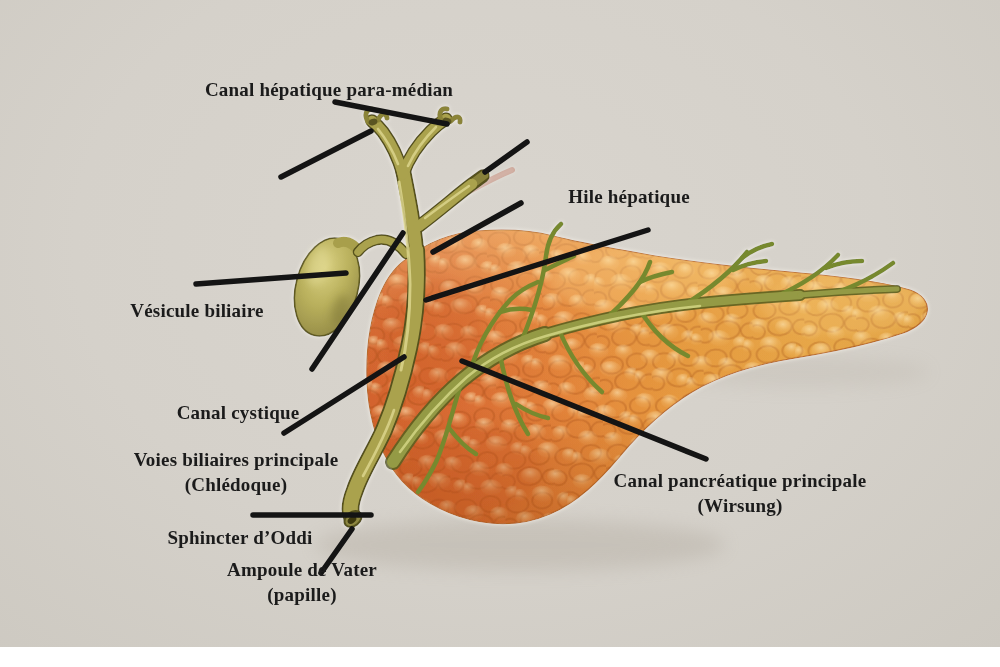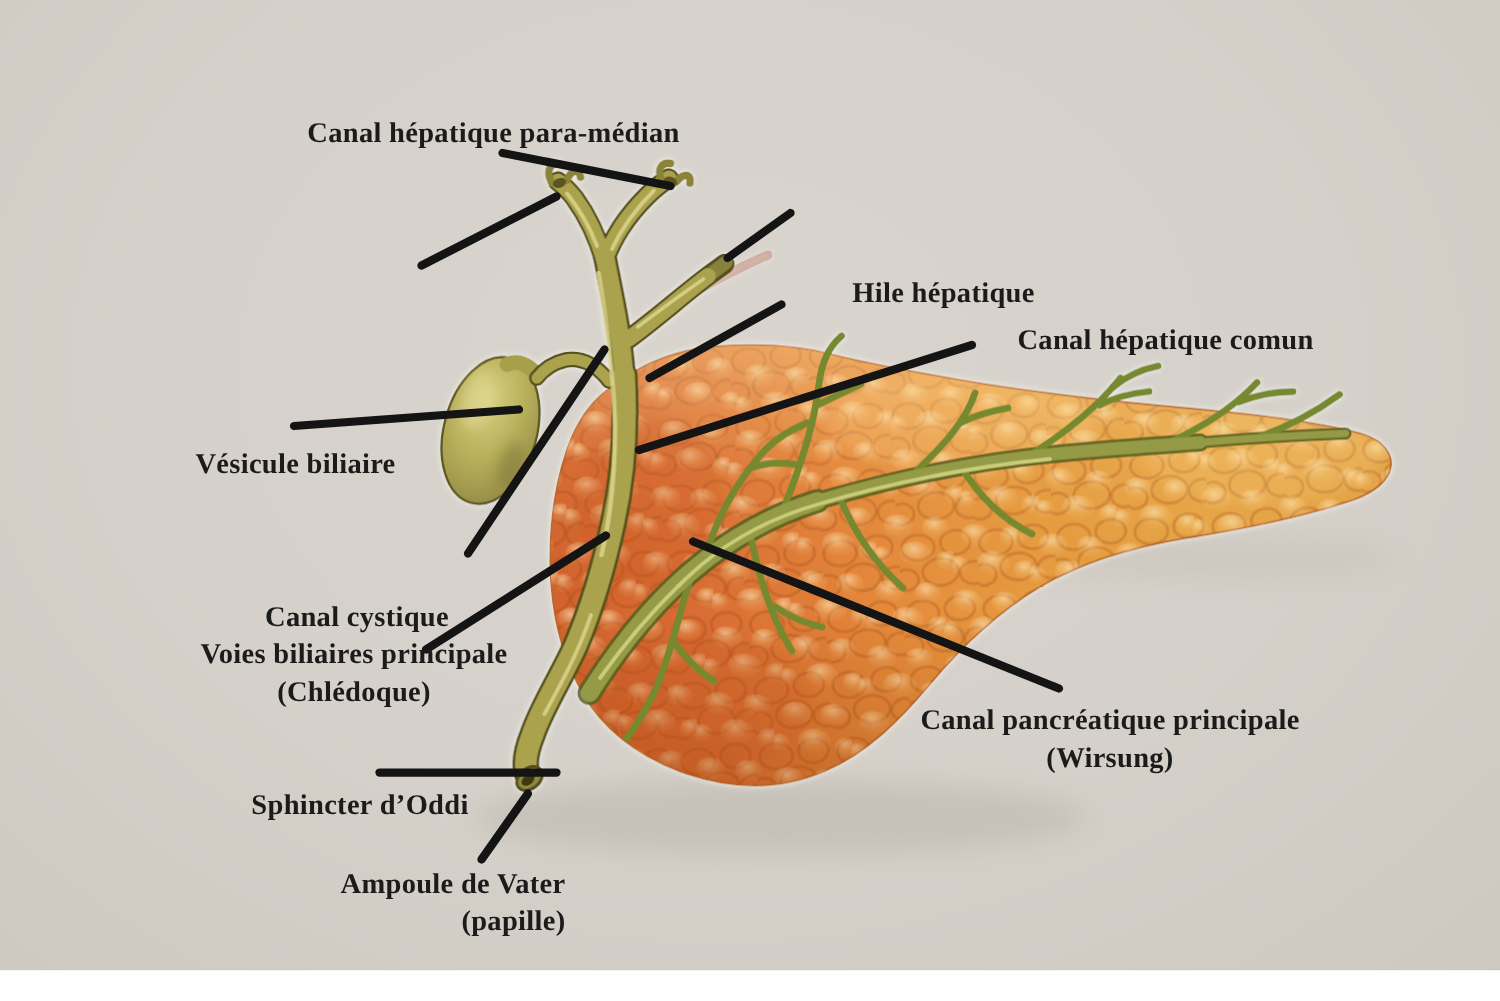--- a/index.html
+++ b/index.html
@@ -216,23 +216,22 @@
       <line x1="312" y1="369" x2="403" y2="233"></line>
       <line x1="284" y1="433" x2="404" y2="357"></line>
       <line x1="253" y1="515" x2="371" y2="515"></line>
       <line x1="321" y1="573" x2="352" y2="529"></line>
       <line x1="462" y1="361" x2="706" y2="459"></line>
     </g>
   </svg>
 
   <div class="label" style="left:329px; top:89px;">Canal hépatique para-médian</div>
   <div class="label" style="left:600px; top:196px;margin-left:29px;">Hile hépatique</div>
-  <div class="label" style="left:777px; top:227px;">Canal hépatique comun</div>
   <div class="label" style="left:197px; top:310px;">Vésicule biliaire</div>
   <div class="label" style="left:238px; top:385px;margin-top:27px;">Canal cystique</div>
-  <div class="label" style="left:236px; top:449px;text-align:center;">Voies biliaires principale
+  <div class="label" style="left:236px; top:472px;text-align:center;">Voies biliaires principale
 (Chlédoque)</div>
   <div class="label" style="left:240px; top:537px;">Sphincter d’Oddi</div>
-  <div class="label" style="left:302px; top:602px;text-align:right;">Ampoule de Vater
+  <div class="label" style="left:302px; top:582px;">Ampoule de Vater
 (papille)</div>
   <div class="label" style="left:740px; top:493px;">Canal pancréatique principale
 (Wirsung)</div>
 </div>
 
 </body></html>

